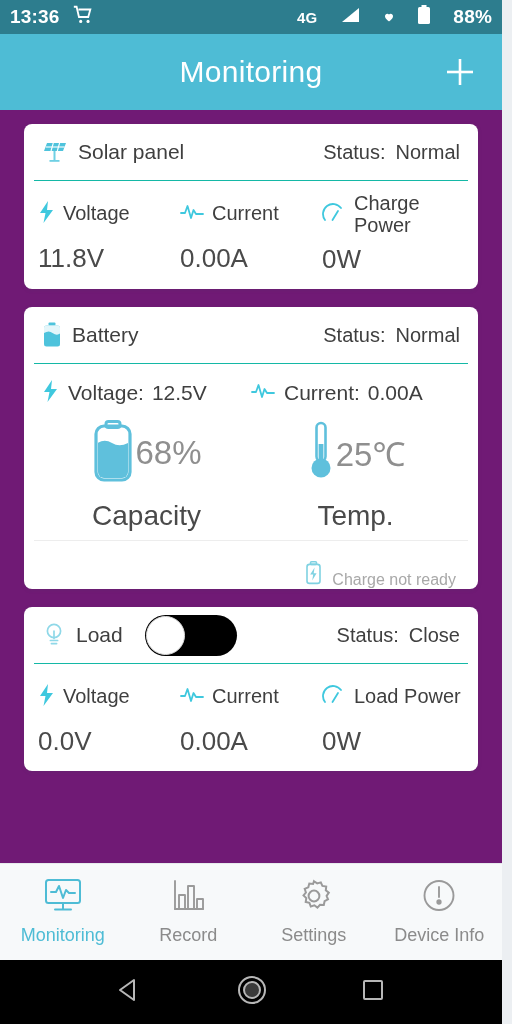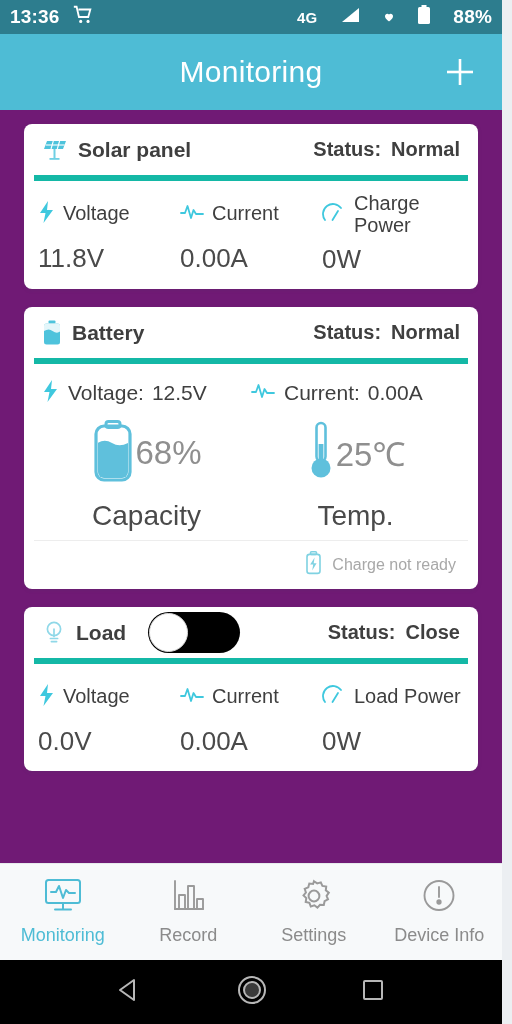--- a/index.html
+++ b/index.html
@@ -75,23 +75,22 @@
     margin-bottom: 18px;
     padding: 0 10px;
     box-sizing: border-box;
   }
 
   .card-head {
     display: flex;
     align-items: center;
     height: 57px;
     padding: 0 8px;
-    border-bottom: 6px solid #14b8a6;
+    border-bottom: 1px solid #14b8a6;
     box-sizing: border-box;
-    font-weight: bold;
   }
   .card-head .icon { display: flex; align-items: center; margin-right: 10px; }
   .card-head .name {
     font-size: 21px;
     color: #3f3f3f;
   }
   .card-head .status {
     margin-left: auto;
     font-size: 20px;
     color: #3f3f3f;
@@ -166,21 +165,21 @@
   .big-item .cap {
     font-size: 28px;
     color: #4a4a4a;
     margin-top: 14px;
   }
 
   .card-foot {
     border-top: 1px solid #ededed;
     height: 48px;
     display: flex;
-    align-items: center;
+    align-items: flex-end;
     justify-content: flex-end;
     padding: 0 12px;
     gap: 10px;
   }
   .card-foot .ftxt {
     font-size: 16px;
     color: #a8a8a8;
   }
 
   

